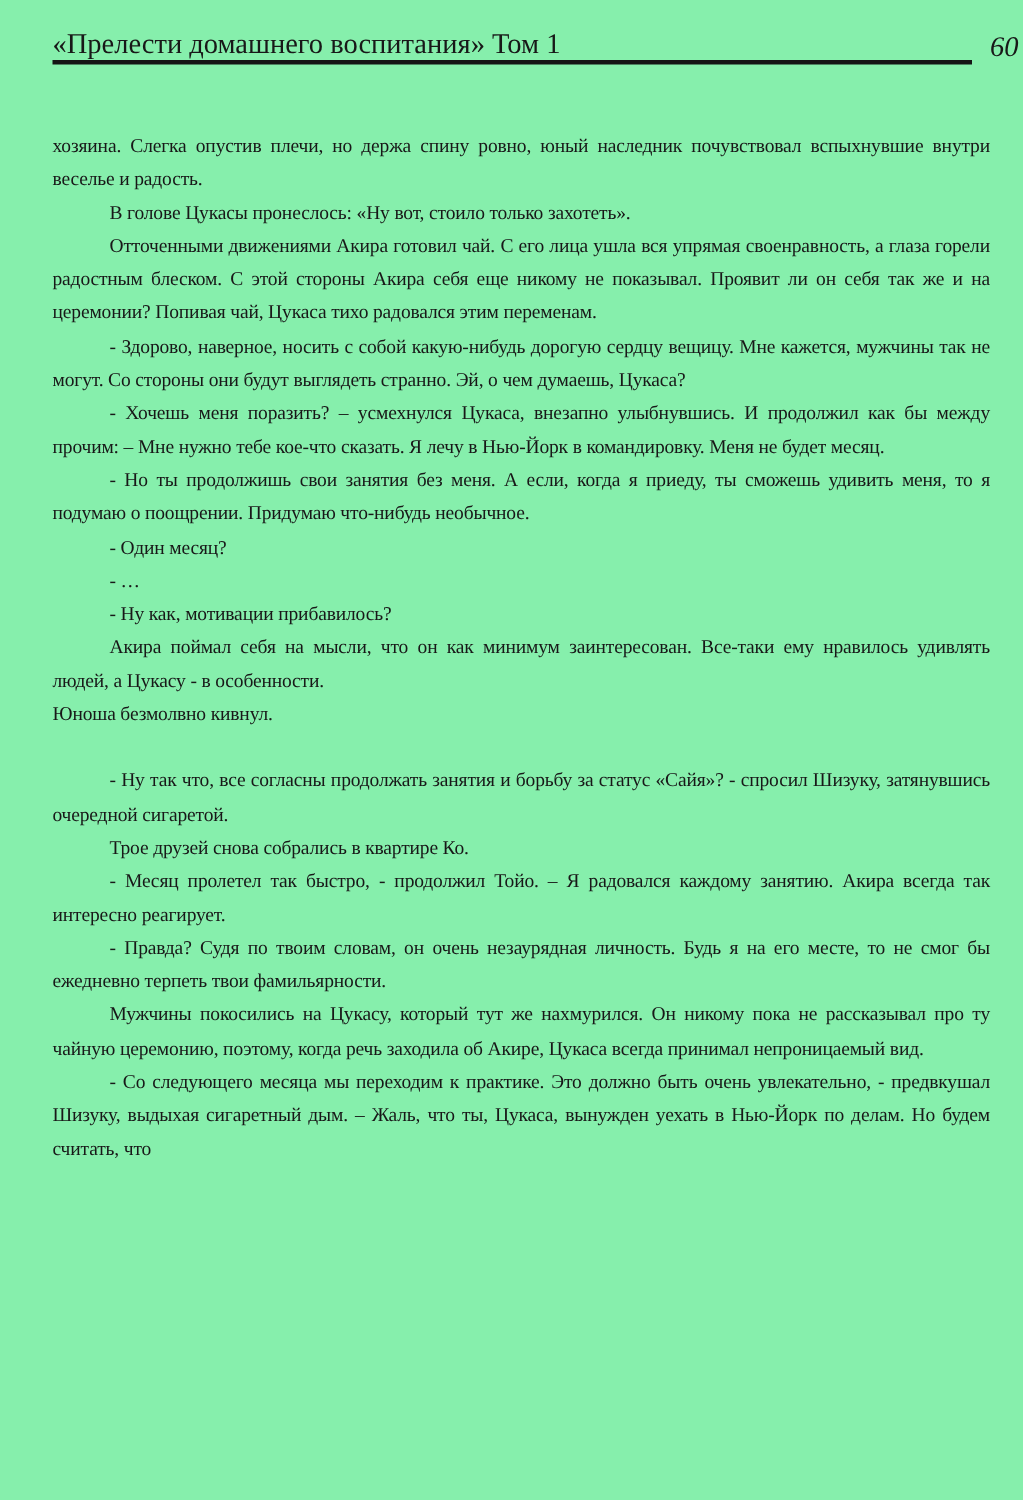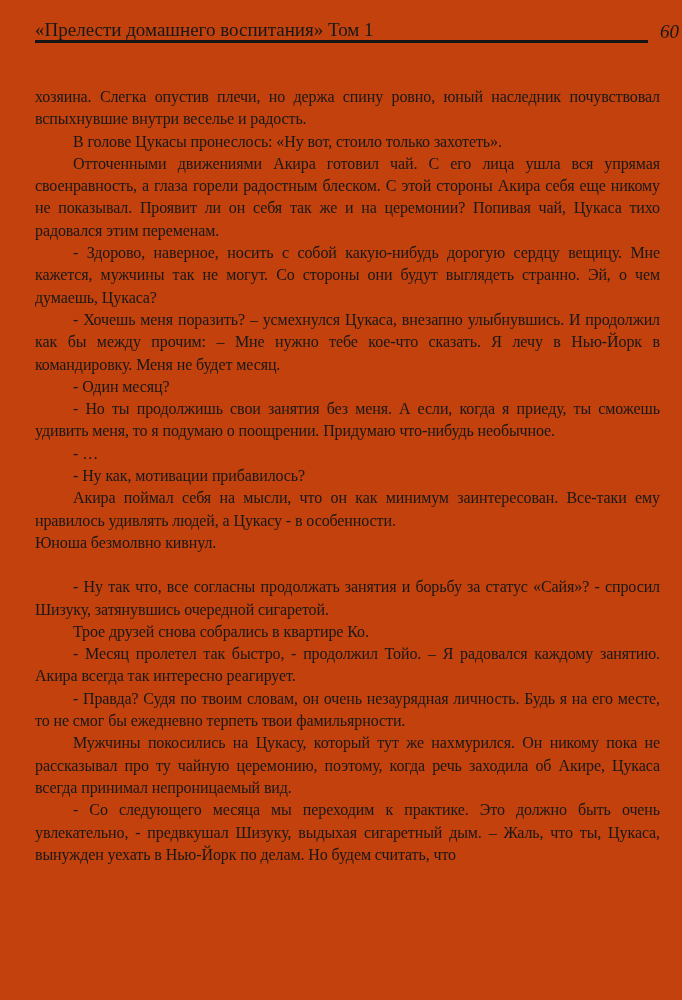--- a/index.html
+++ b/index.html
@@ -4,21 +4,21 @@
 <style>
   html, body {
     margin: 0;
     padding: 0;
     background: #ffffff;
   }
   .page {
     position: relative;
     width: 682px;
     height: 1000px;
-    background: #c2410c;
+    background: #86efac;
     color: #181818;
     font-family: "Liberation Serif", "DejaVu Serif", serif;
     overflow: hidden;
     box-sizing: border-box;
   }
   .header-row {
     display: flex;
     align-items: flex-end;
     margin: 20px 3px 0 35px;
   }
@@ -37,21 +37,21 @@
     padding-bottom: 2px;
     font-style: italic;
   }
   .authors-line {
     margin: 2px 35px 0 35px;
     font-size: 13px;
     line-height: 15px;
   }
   .content {
     margin: 43px 22px 0 35px;
-    font-size: 16px;
+    font-size: 13px;
     line-height: 22.3px;
     text-align: justify;
     text-align-last: left;
     letter-spacing: -0.1px;
   }
   .content p {
     margin: 0;
     padding: 0;
     text-indent: 38px;
   }
@@ -73,22 +73,22 @@
       <span class="page-number">60</span>
     </div>
   </header>
 
   <main class="content">
     <p class="noindent">хозяина. Слегка опустив плечи, но держа спину ровно, юный наследник почувствовал вспыхнувшие внутри веселье и радость.</p>
     <p>В голове Цукасы пронеслось: «Ну вот, стоило только захотеть».</p>
     <p>Отточенными движениями Акира готовил чай. С его лица ушла вся упрямая своенравность, а глаза горели радостным блеском. С этой стороны Акира себя еще никому не показывал. Проявит ли он себя так же и на церемонии? Попивая чай, Цукаса тихо радовался этим переменам.</p>
     <p>- Здорово, наверное, носить с собой какую-нибудь дорогую сердцу вещицу. Мне кажется, мужчины так не могут. Со стороны они будут выглядеть странно. Эй, о чем думаешь, Цукаса?</p>
     <p>- Хочешь меня поразить? – усмехнулся Цукаса, внезапно улыбнувшись. И продолжил как бы между прочим: – Мне нужно тебе кое-что сказать. Я лечу в Нью-Йорк в командировку. Меня не будет месяц.</p>
+    <p>- Но ты продолжишь свои занятия без меня. А если, когда я приеду, ты сможешь удивить меня, то я подумаю о поощрении. Придумаю что-нибудь необычное.</p>
     <p>- Один месяц?</p>
-    <p>- Но ты продолжишь свои занятия без меня. А если, когда я приеду, ты сможешь удивить меня, то я подумаю о поощрении. Придумаю что-нибудь необычное.</p>
     <p>- …</p>
     <p>- Ну как, мотивации прибавилось?</p>
     <p>Акира поймал себя на мысли, что он как минимум заинтересован. Все-таки ему нравилось удивлять людей, а Цукасу - в особенности.</p>
     <p class="noindent">Юноша безмолвно кивнул.</p>
     <div class="scene-break"></div>
     <p>- Ну так что, все согласны продолжать занятия и борьбу за статус «Сайя»? - спросил Шизуку, затянувшись очередной сигаретой.</p>
     <p>Трое друзей снова собрались в квартире Ко.</p>
     <p>- Месяц пролетел так быстро, - продолжил Тойо. – Я радовался каждому занятию. Акира всегда так интересно реагирует.</p>
     <p>- Правда? Судя по твоим словам, он очень незаурядная личность. Будь я на его месте, то не смог бы ежедневно терпеть твои фамильярности.</p>
     <p>Мужчины покосились на Цукасу, который тут же нахмурился. Он никому пока не рассказывал про ту чайную церемонию, поэтому, когда речь заходила об Акире, Цукаса всегда принимал непроницаемый вид.</p>

